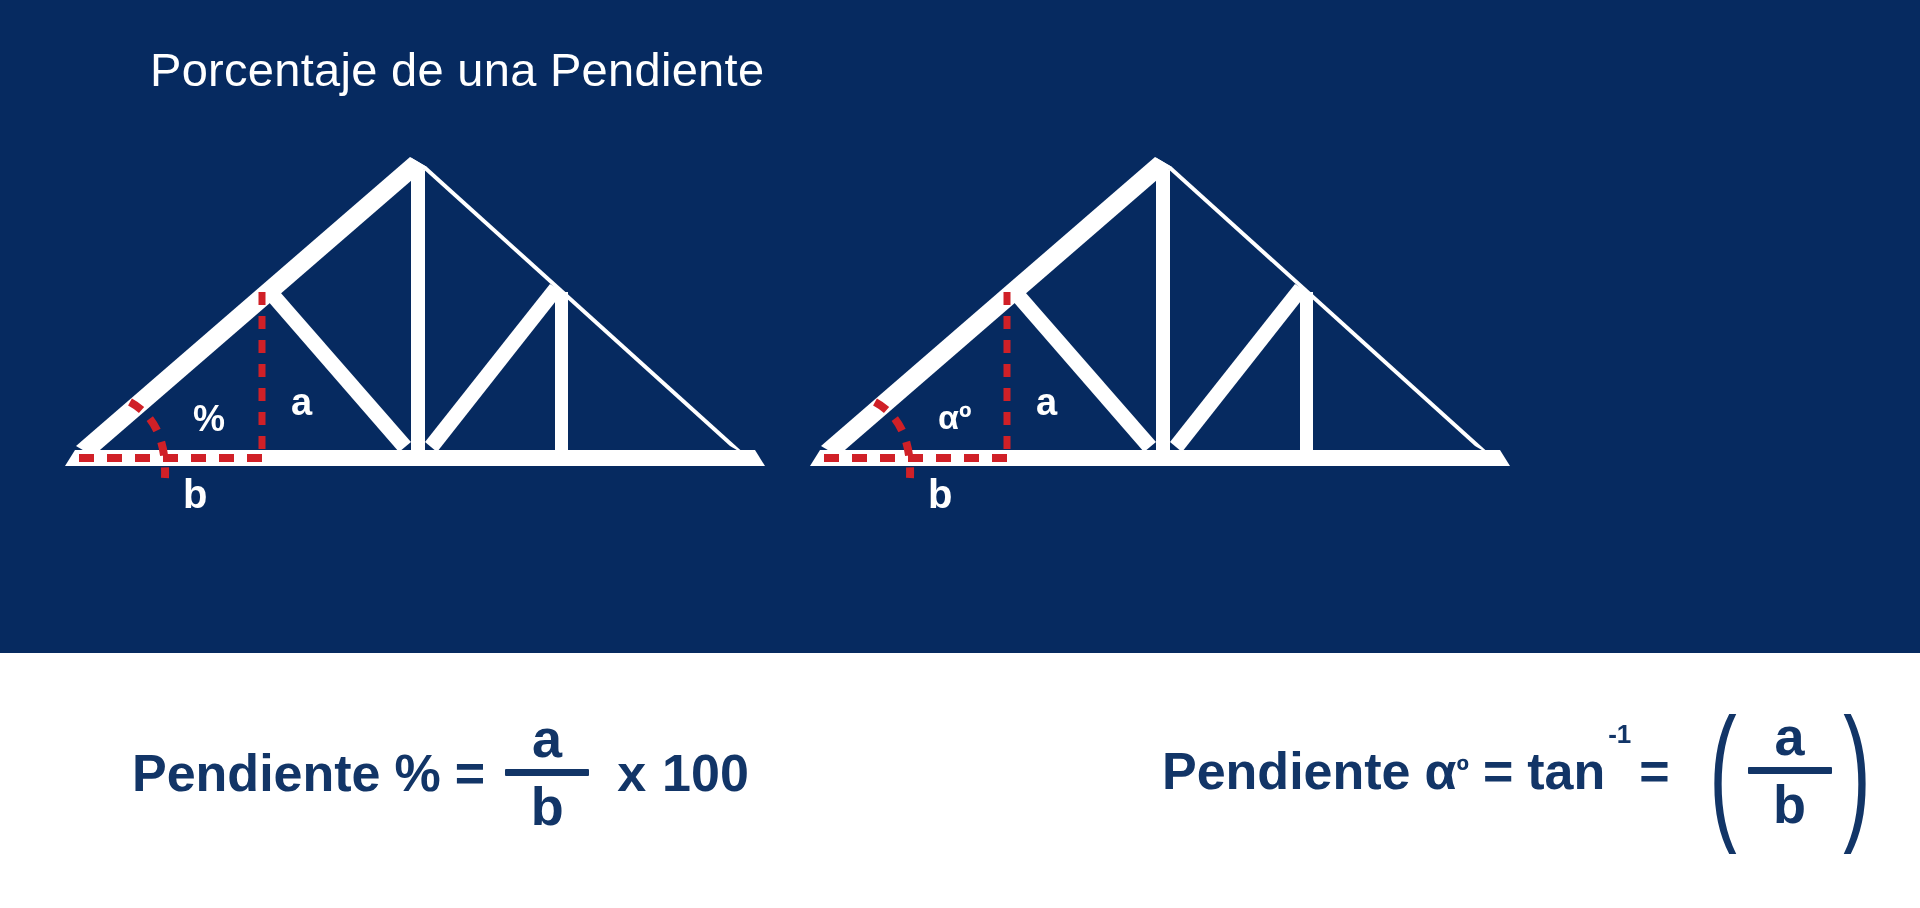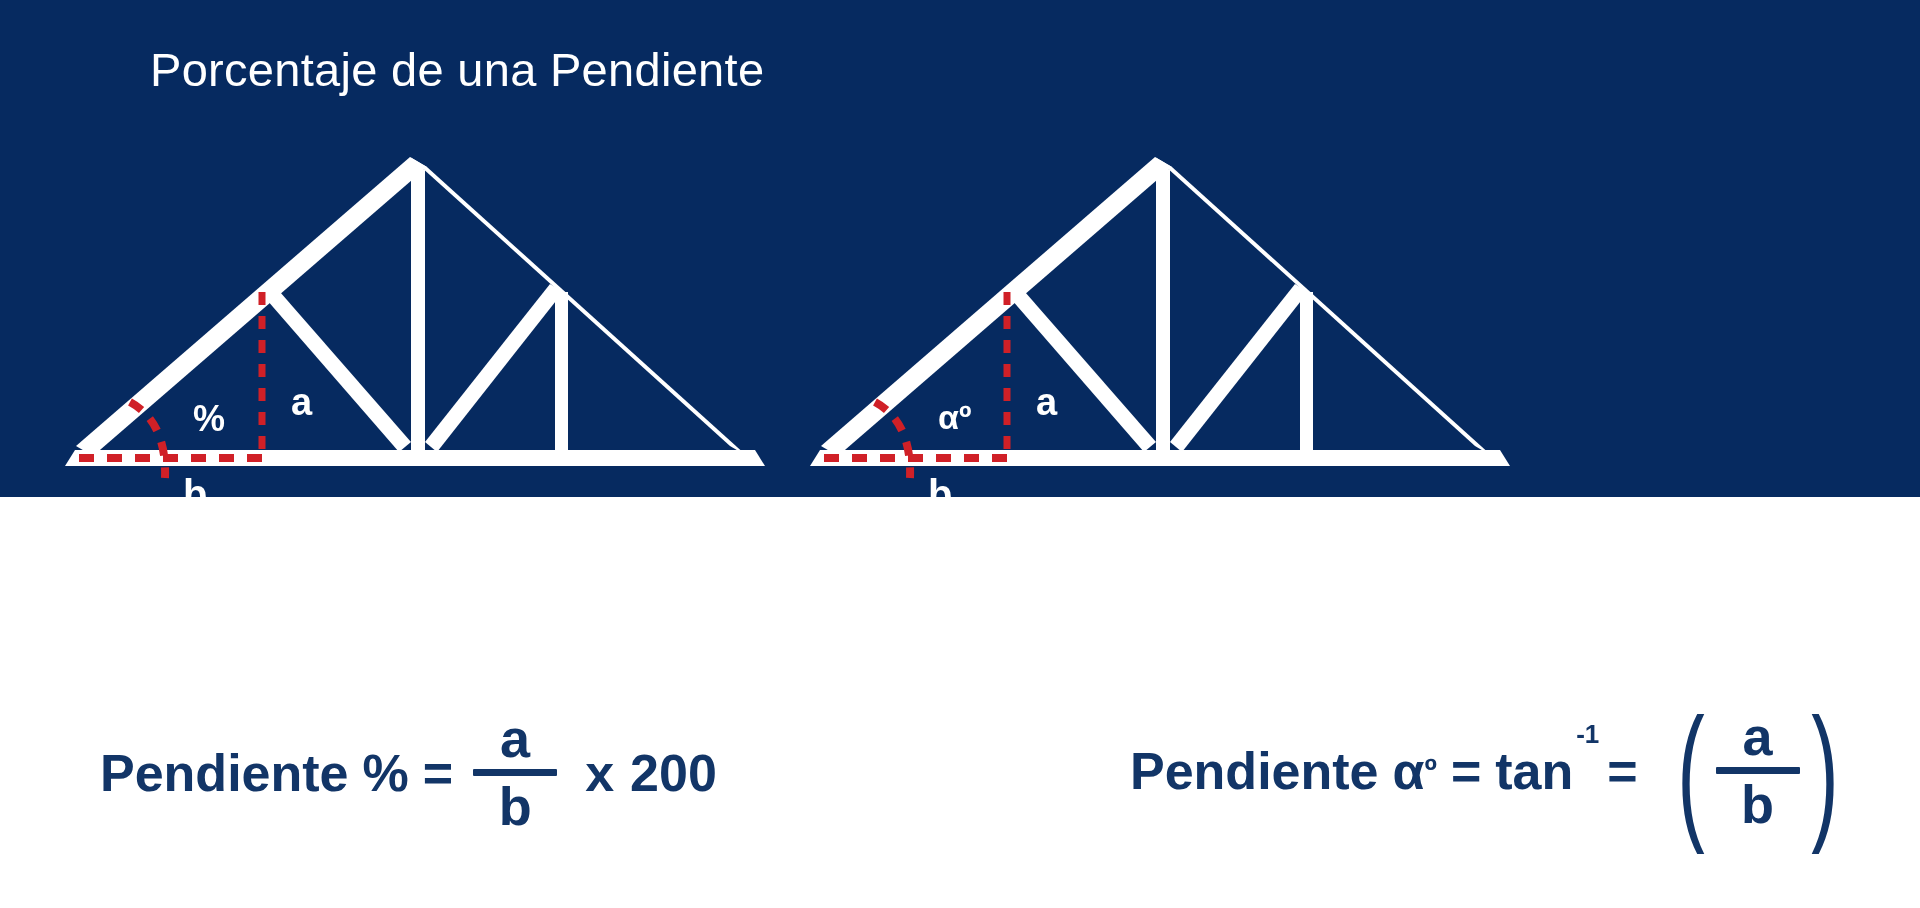--- a/index.html
+++ b/index.html
@@ -6,21 +6,21 @@
   body{
     width:1920px;height:908px;
     background:#ffffff;
     font-family:"Liberation Sans", sans-serif;
     overflow:hidden;
   }
   .stage{position:relative;width:1920px;height:908px;}
 
   
   .panel{
-    position:absolute;left:0;top:0;width:1920px;height:497px;
+    position:absolute;left:0;top:0;width:1920px;height:653px;
     background:#062a60;
   }
 
   .title{
     position:absolute;top:42px;
     color:#ffffff;
     font-size:47px;
     font-weight:400;
     letter-spacing:.3px;
     white-space:nowrap;
@@ -40,20 +40,21 @@
     background:#ffffff;
   }
   .formula{
     position:absolute;
     display:flex;align-items:center;
     color:#123567;
     font-weight:bold;
     font-size:52px;
     font-family:"Liberation Sans", sans-serif;
     white-space:nowrap;
+    margin-left:32px;
   }
   .formula-left{left:100px;top:60px;}
   .formula-right{left:1130px;top:58px;}
 
   .lead{display:inline-block;}
   .sym{display:inline-block;margin-left:14px;}
   .eq{display:inline-block;margin:0 14px;}
 
   
   .fracwrap{
@@ -176,21 +177,21 @@
         <span class="dash"></span>
         <span class="frac">
           <span class="num">a</span>
           <span class="bar"></span>
           <span class="den">b</span>
         </span>
         <span class="dash"></span>
       </span>
 
       <span class="times">x</span>
-      <span class="hundred">200</span>
+      <span class="hundred">100</span>
     </div>
 
     <div class="formula formula-right">
       <span class="lead">Pendiente</span>
       <span class="sym">α</span>
       <span class="deg">º</span>
       <span class="eq">=</span>
 
       <span class="supwrap">
         <span>tan</span>

